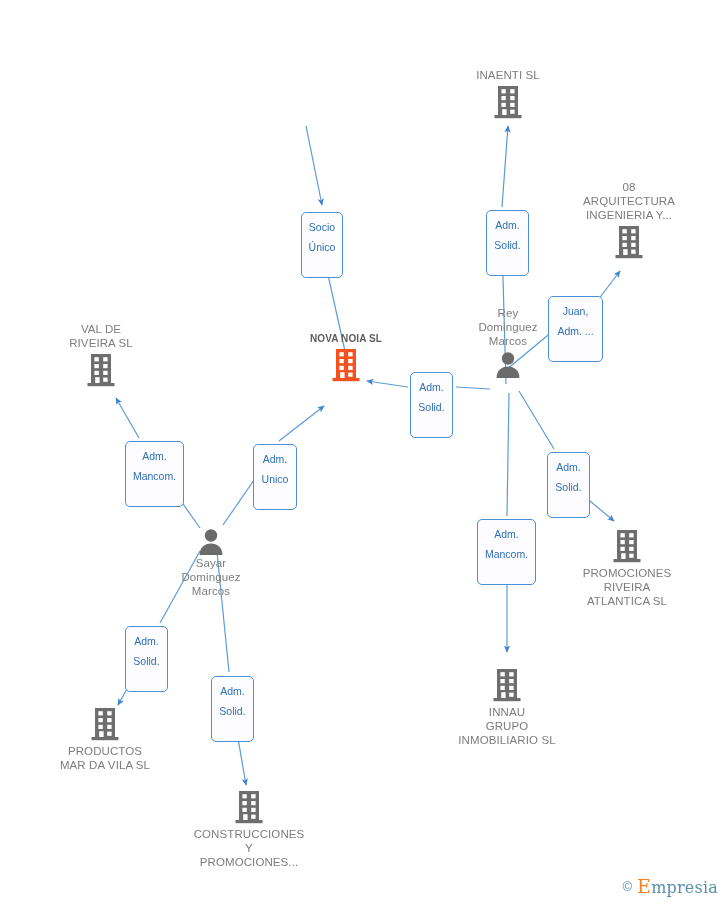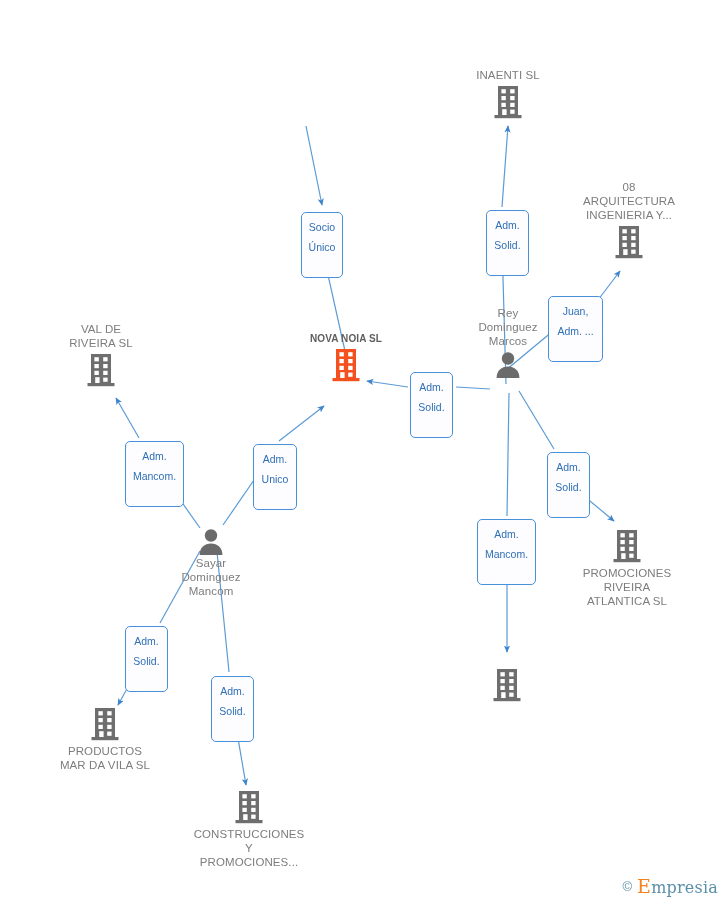--- a/index.html
+++ b/index.html
@@ -202,21 +202,21 @@
     </svg>
   </div>
 
   <div class="node person below" style="left:211px; top:525px;">
     <svg class="glyph" width="30" height="30" viewBox="0 0 30 30">
       <circle cx="15" cy="9.5" r="6.2" fill="#6b6b6b"></circle>
       <path d="M 3.6 29 C 3.6 21.6 8.6 17.6 15 17.6 C 21.4 17.6 26.4 21.6 26.4 29 Z" fill="#6b6b6b"></path>
     </svg>
     <div class="caption">Sayar
 Dominguez
-Mancom</div>
+Marcos</div>
   </div>
 
   <div class="node company below" style="left:627px; top:526px;">
     <svg class="glyph" width="30" height="34" viewBox="0 0 30 34">
       <rect x="5" y="1" width="20" height="29" fill="#6e6e6e"></rect>
       <rect x="1.5" y="30" width="27" height="3.2" fill="#6e6e6e"></rect>
       <rect x="8.4" y="4.2" width="4.4" height="4.2" fill="#ffffff"></rect>
       <rect x="17.2" y="4.2" width="4.4" height="4.2" fill="#ffffff"></rect>
       <rect x="8.4" y="11.0" width="4.4" height="4.2" fill="#ffffff"></rect>
       <rect x="17.2" y="11.0" width="4.4" height="4.2" fill="#ffffff"></rect>
@@ -236,20 +236,23 @@
       <rect x="1.5" y="30" width="27" height="3.2" fill="#6e6e6e"></rect>
       <rect x="8.4" y="4.2" width="4.4" height="4.2" fill="#ffffff"></rect>
       <rect x="17.2" y="4.2" width="4.4" height="4.2" fill="#ffffff"></rect>
       <rect x="8.4" y="11.0" width="4.4" height="4.2" fill="#ffffff"></rect>
       <rect x="17.2" y="11.0" width="4.4" height="4.2" fill="#ffffff"></rect>
       <rect x="8.4" y="17.8" width="4.4" height="4.2" fill="#ffffff"></rect>
       <rect x="17.2" y="17.8" width="4.4" height="4.2" fill="#ffffff"></rect>
       <rect x="9.2" y="24.2" width="4.4" height="5.8" fill="#ffffff"></rect>
       <rect x="17.2" y="24.6" width="4.4" height="4.2" fill="#ffffff"></rect>
     </svg>
+    <div class="caption">INNAU
+GRUPO
+INMOBILIARIO SL</div>
   </div>
 
   <div class="node company below" style="left:105px; top:704px;text-align:center;">
     <svg class="glyph" width="30" height="34" viewBox="0 0 30 34">
       <rect x="5" y="1" width="20" height="29" fill="#6e6e6e"></rect>
       <rect x="1.5" y="30" width="27" height="3.2" fill="#6e6e6e"></rect>
       <rect x="8.4" y="4.2" width="4.4" height="4.2" fill="#ffffff"></rect>
       <rect x="17.2" y="4.2" width="4.4" height="4.2" fill="#ffffff"></rect>
       <rect x="8.4" y="11.0" width="4.4" height="4.2" fill="#ffffff"></rect>
       <rect x="17.2" y="11.0" width="4.4" height="4.2" fill="#ffffff"></rect>

